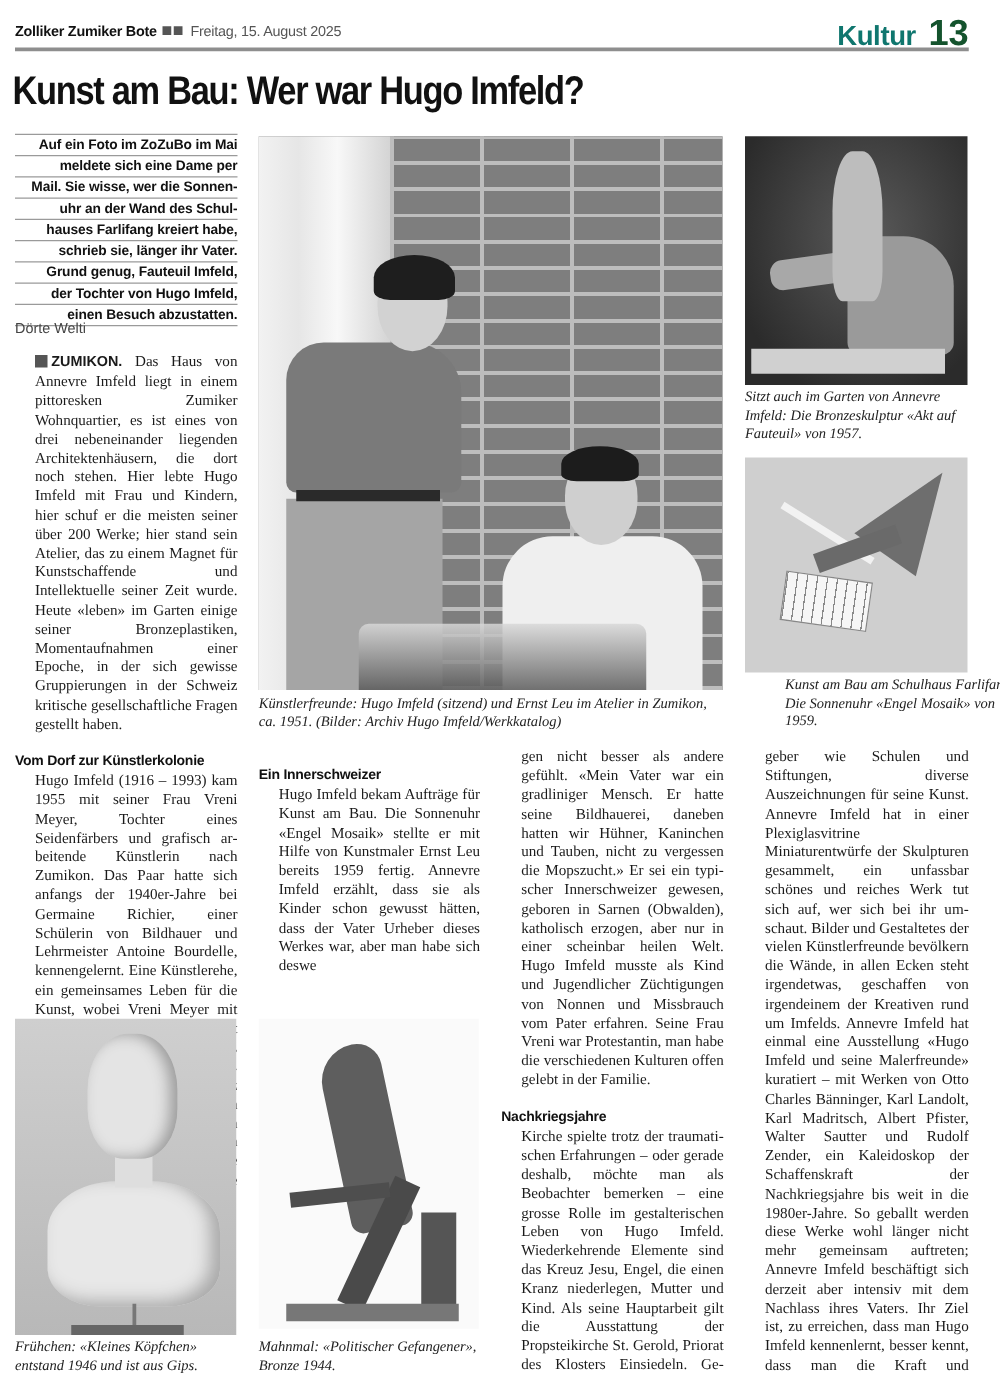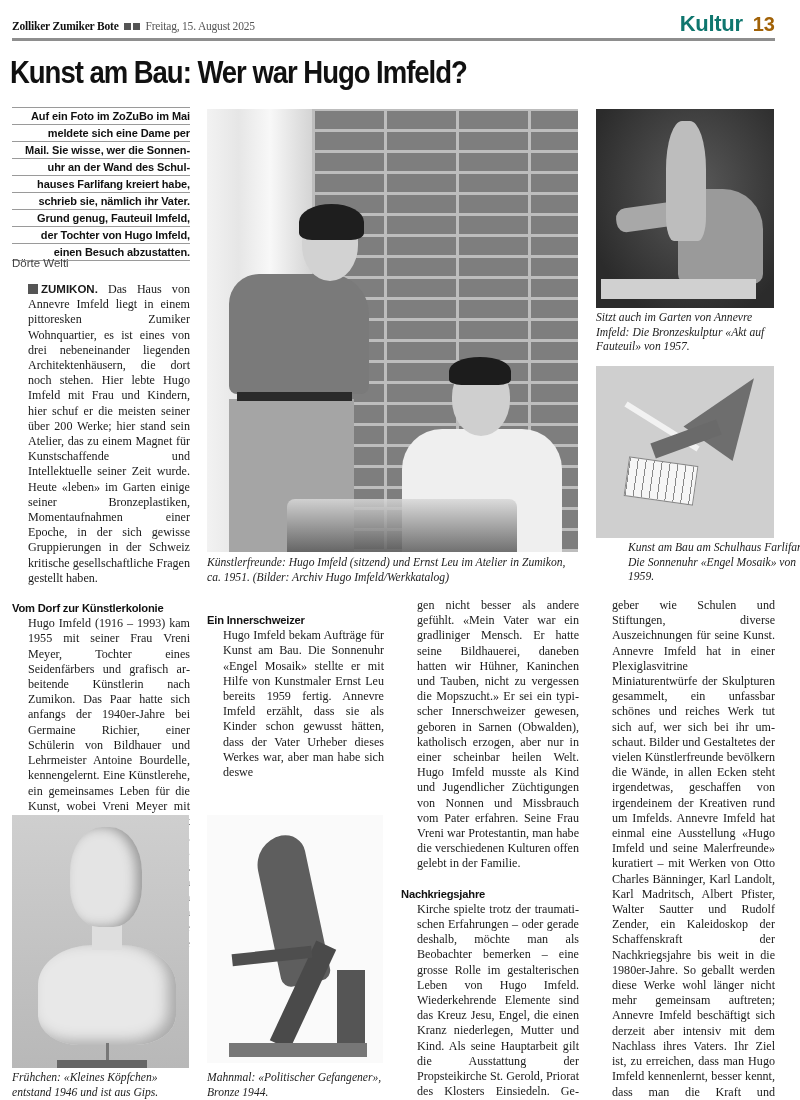--- a/index.html
+++ b/index.html
@@ -1,27 +1,27 @@
 <!DOCTYPE html>
 <html><head>
 <meta charset="utf-8">
 <style>
   * { box-sizing: border-box; margin: 0; padding: 0; }
   html, body { width: 800px; height: 1100px; background: #ffffff; overflow: hidden; }
   body { position: relative; font-family: "Liberation Serif", "DejaVu Serif", serif; color: #1a1a1a; }
 
   .masthead { position: absolute; left: 12px; top: 12px; width: 763px; height: 26px; }
-  .mast-left { position: absolute; left: 0; top: 8px; font-family: Liberation Serif, serif; font-size: 11.5px; letter-spacing: -0.2px; }
+  .mast-left { position: absolute; left: 0; top: 8px; font-family: Liberation Sans, sans-serif; font-size: 11.5px; letter-spacing: -0.2px; }
   .mast-paper { font-weight: bold; color: #111; }
   .mast-squares { display: inline-block; margin: 0 4px 0 5px; vertical-align: middle; }
   .mast-squares i { display: inline-block; width: 7px; height: 7px; background: #555; margin-right: 2px; vertical-align: 1px; }
   .mast-date { color: #555; }
   .mast-right { position: absolute; right: 0; top: -1px; font-family: "Liberation Sans", "DejaVu Sans", sans-serif; font-weight: bold; }
   .mast-section { font-size: 22px; color: #0f766e; letter-spacing: -0.3px; }
-  .mast-page { font-size: 20px; color: #a16207; margin-left: 10px; }
+  .mast-page { font-size: 29px; color: #14532d; margin-left: 10px; }
   .mast-rule { position: absolute; left: 12px; top: 38px; width: 763px; height: 3px; background: #8e8e8e; }
 
   .headline { position: absolute; left: 10px; top: 54px; font-family: "Liberation Sans", "DejaVu Sans", sans-serif; font-weight: bold; font-size: 32px; letter-spacing: -1.2px; transform: scaleX(0.86); transform-origin: left top; color: #111; white-space: nowrap; }
 
   .lead { position: absolute; left: 12px; top: 107px; width: 178px; border-top: 1px solid #9a9a9a; }
   .lead-line { font-family: "Liberation Sans", "DejaVu Sans", sans-serif; font-weight: bold; font-size: 11px; line-height: 15px; letter-spacing: -0.1px; border-bottom: 1px solid #9a9a9a; padding-top: 1px; white-space: nowrap; color: #111; text-align: right; }
   .author { position: absolute; left: 12px; top: 257px; font-family: "Liberation Sans", "DejaVu Sans", sans-serif; font-size: 11.5px; color: #444; }
 
   .col { position: absolute; font-size: 12.1px; line-height: 15.2px; color: #1a1a1a; }
   .col p { text-align: justify; text-align-last: left; hyphens: manual; margin-left: 16px; }
@@ -91,21 +91,21 @@
 <div class="mast-rule"></div>
 
 <h1 class="headline">Kunst am Bau: Wer war Hugo Imfeld?</h1>
 
 <div class="lead">
   <div class="lead-line">Auf ein Foto im ZoZuBo im Mai</div>
   <div class="lead-line">meldete sich eine Dame per</div>
   <div class="lead-line">Mail. Sie wisse, wer die Sonnen-</div>
   <div class="lead-line">uhr an der Wand des Schul-</div>
   <div class="lead-line">hauses Farlifang kreiert habe,</div>
-  <div class="lead-line">schrieb sie, nämlich ihr Vater.</div>
+  <div class="lead-line">schrieb sie, länger ihr Vater.</div>
   <div class="lead-line">Grund genug, Fauteuil Imfeld,</div>
   <div class="lead-line">der Tochter von Hugo Imfeld,</div>
   <div class="lead-line">einen Besuch abzustatten.</div>
 </div>
 <div class="author">Dörte Welti</div>
 
 <div class="col" style="left:12px; top:282px; width:178px;">
   <p><span class="dateline-marker"></span><span class="dateline">ZUMIKON.</span> <span>Das Haus von Annevre Imfeld liegt in einem pittoresken Zumiker Wohnquartier, es ist eines von drei nebeneinander liegenden Architektenhäusern, die dort noch stehen. Hier lebte Hugo Imfeld mit Frau und Kindern, hier schuf er die meisten seiner über 200 Werke; hier stand sein Atelier, das zu einem Magnet für Kunstschaffende und Intellektuelle seiner Zeit wurde. Heute «leben» im Garten einige sei­ner Bronzeplastiken, Momentauf­nahmen einer Epoche, in der sich gewisse Gruppierungen in der Schweiz kritische gesellschaftliche Fragen gestellt haben.</span></p>
   <div style="height:15px"></div>
   <div class="subhead">Vom Dorf zur Künstlerkolonie</div>

